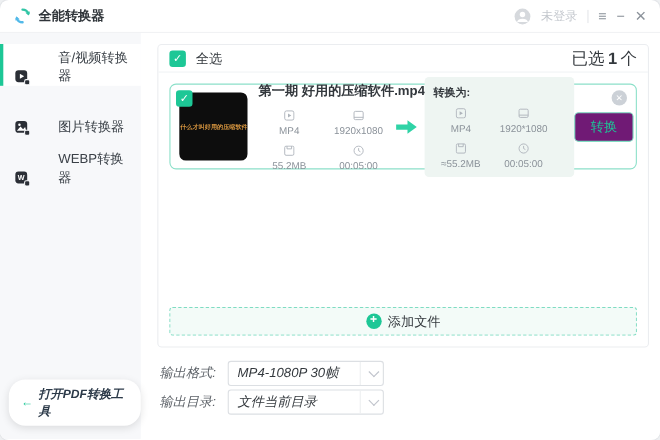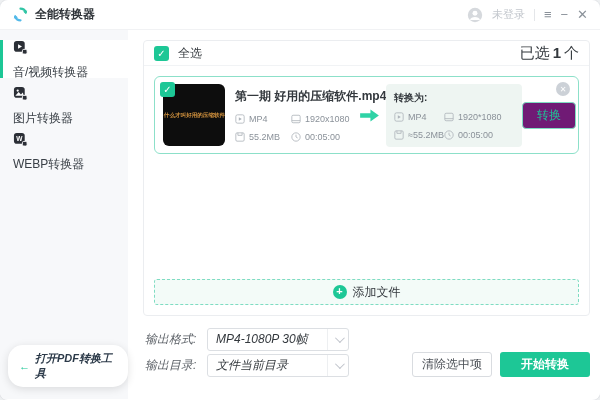--- a/index.html
+++ b/index.html
@@ -11,21 +11,21 @@
   .logo { display:flex; align-items:center; }
   .app-title { font-size:12px; font-weight:bold; color:#2f3439; margin-left:6px; }
   .tb-right { margin-left:auto; display:flex; align-items:center; gap:9px;justify-content:flex-end; }
   .login-txt { font-size:11px; color:#c3c7cd; }
   .tb-divider { width:1px; height:12px; background:#e4e6e9; }
   .tb-btn { font-size:13px; color:#8a9199; cursor:pointer; line-height:1; }
 
   
   .app-body { display:flex; height:369px; }
   .sidebar { width:128px; background:#f7f8fa; position:relative; padding-top:10px; flex:none; }
-  .side-item { height:38px; display:flex; align-items:flex-start; gap:9px; padding:0 10px; font-size:12px; color:#3a4047; border-left:3px solid transparent; margin-bottom:8px; cursor:pointer;flex-direction:column; }
+  .side-item { height:38px; display:flex; align-items:flex-end; gap:25px; padding:0 10px; font-size:12px; color:#3a4047; border-left:3px solid transparent; margin-bottom:8px; cursor:pointer; }
   .side-item.active { background:#fff; border-left-color:#1dc796; }
   .pdf-pill { position:absolute; left:8px; bottom:12px; background:#fff; border-radius:15px; padding:6px 11px; font-size:11px; font-weight:bold; font-style:italic; color:#2c3a49; box-shadow:0 2px 8px rgba(0,0,0,.12); display:flex; align-items:center; gap:5px; cursor:pointer; }
   .pdf-arrow { color:#1dc796; font-style:normal; font-weight:bold; }
 
   .main { flex:1; display:flex; flex-direction:column; background:#fff; padding:10px 10px 0 15px; min-width:0; }
 
   
   .list-panel { border:1px solid #ebedf0; border-radius:4px; height:276px; display:flex; flex-direction:column; }
   .panel-header { height:25px; flex:none; display:flex; align-items:center; padding:0 10px; border-bottom:1px solid #f1f3f5; font-size:12px; color:#33383d; }
   .checkbox { width:15px; height:15px; border-radius:3px; background:#1dc796; color:#fff; font-size:10px; display:flex; align-items:center; justify-content:center; cursor:pointer; flex:none; }
@@ -34,21 +34,21 @@
   .selected-info b { margin:0 3px; }
 
   
   .file-card { margin:10px; height:78px; flex:none; border:1px solid #8ce0c9; border-radius:6px; position:relative; display:flex; align-items:center; padding:8px; }
   .card-check { position:absolute; top:5px; left:5px; z-index:2; }
   .thumb { width:62px; height:62px; flex:none; background:#0d0d0d; border-radius:6px; display:flex; align-items:center; justify-content:center; overflow:hidden; }
   .thumb-text { color:#d8963f; font-size:9px; transform:scale(.62); white-space:nowrap; font-weight:bold; }
   .src-info { margin-left:10px; width:122px; flex:none; }
   .filename { font-size:12px; font-weight:bold; color:#33383d; margin-bottom:9px; white-space:nowrap; }
   .detail-grid { display:grid; grid-template-columns:56px 70px; row-gap:8px; font-size:9px; color:#8a9199; }
-  .cell { display:flex; align-items:center; gap:4px; white-space:nowrap; }
+  .cell { display:flex; align-items:center; gap:4px; white-space:nowrap;flex-direction:column; }
   .arrow-wrap { margin:0 6px 0 2px; flex:none; display:flex; align-items:center; }
   .target-panel { background:#eef5f2; border-radius:4px; padding:7px 8px; width:136px; flex:none; }
   .target-label { font-size:10px; font-weight:bold; color:#33383d; margin-bottom:7px; }
   .target-panel .detail-grid { grid-template-columns:50px 64px; }
   .convert-btn { margin-left:auto; margin-right:14px; width:54px; height:27px; border:1px solid #7fdcc2; border-radius:4px; background:#701a75; color:#1dc796; font-size:12px; display:flex; align-items:center; justify-content:center; cursor:pointer; flex:none; }
   .card-close { position:absolute; top:5px; right:8px; width:14px; height:14px; border-radius:50%; background:#ccd1d7; color:#fff; font-size:8px; display:flex; align-items:center; justify-content:center; cursor:pointer; }
 
   
   .add-zone { margin:10px; margin-top:auto; height:26px; flex:none; border:1px dashed #7fdcc2; background:#f3fbf8; border-radius:3px; display:flex; align-items:center; justify-content:center; gap:6px; font-size:12px; color:#33383d; cursor:pointer; }
   .plus-circle { width:14px; height:14px; border-radius:50%; background:#1dc796; color:#fff; font-size:11px; font-weight:bold; line-height:13px; text-align:center; }
@@ -248,21 +248,17 @@
             </div>
           </div>
           <div class="out-row">
             <span class="out-label">输出目录:</span>
             <div class="select">
               <span>文件当前目录</span>
               <span class="chev"></span>
             </div>
           </div>
         </div>
-        <div class="btns">
-          <div class="btn-clear">清除选中项</div>
-          <div class="btn-start">开始转换</div>
-        </div>
       </div>
 
     </main>
   </div>
 </div>
 
 </body></html>

